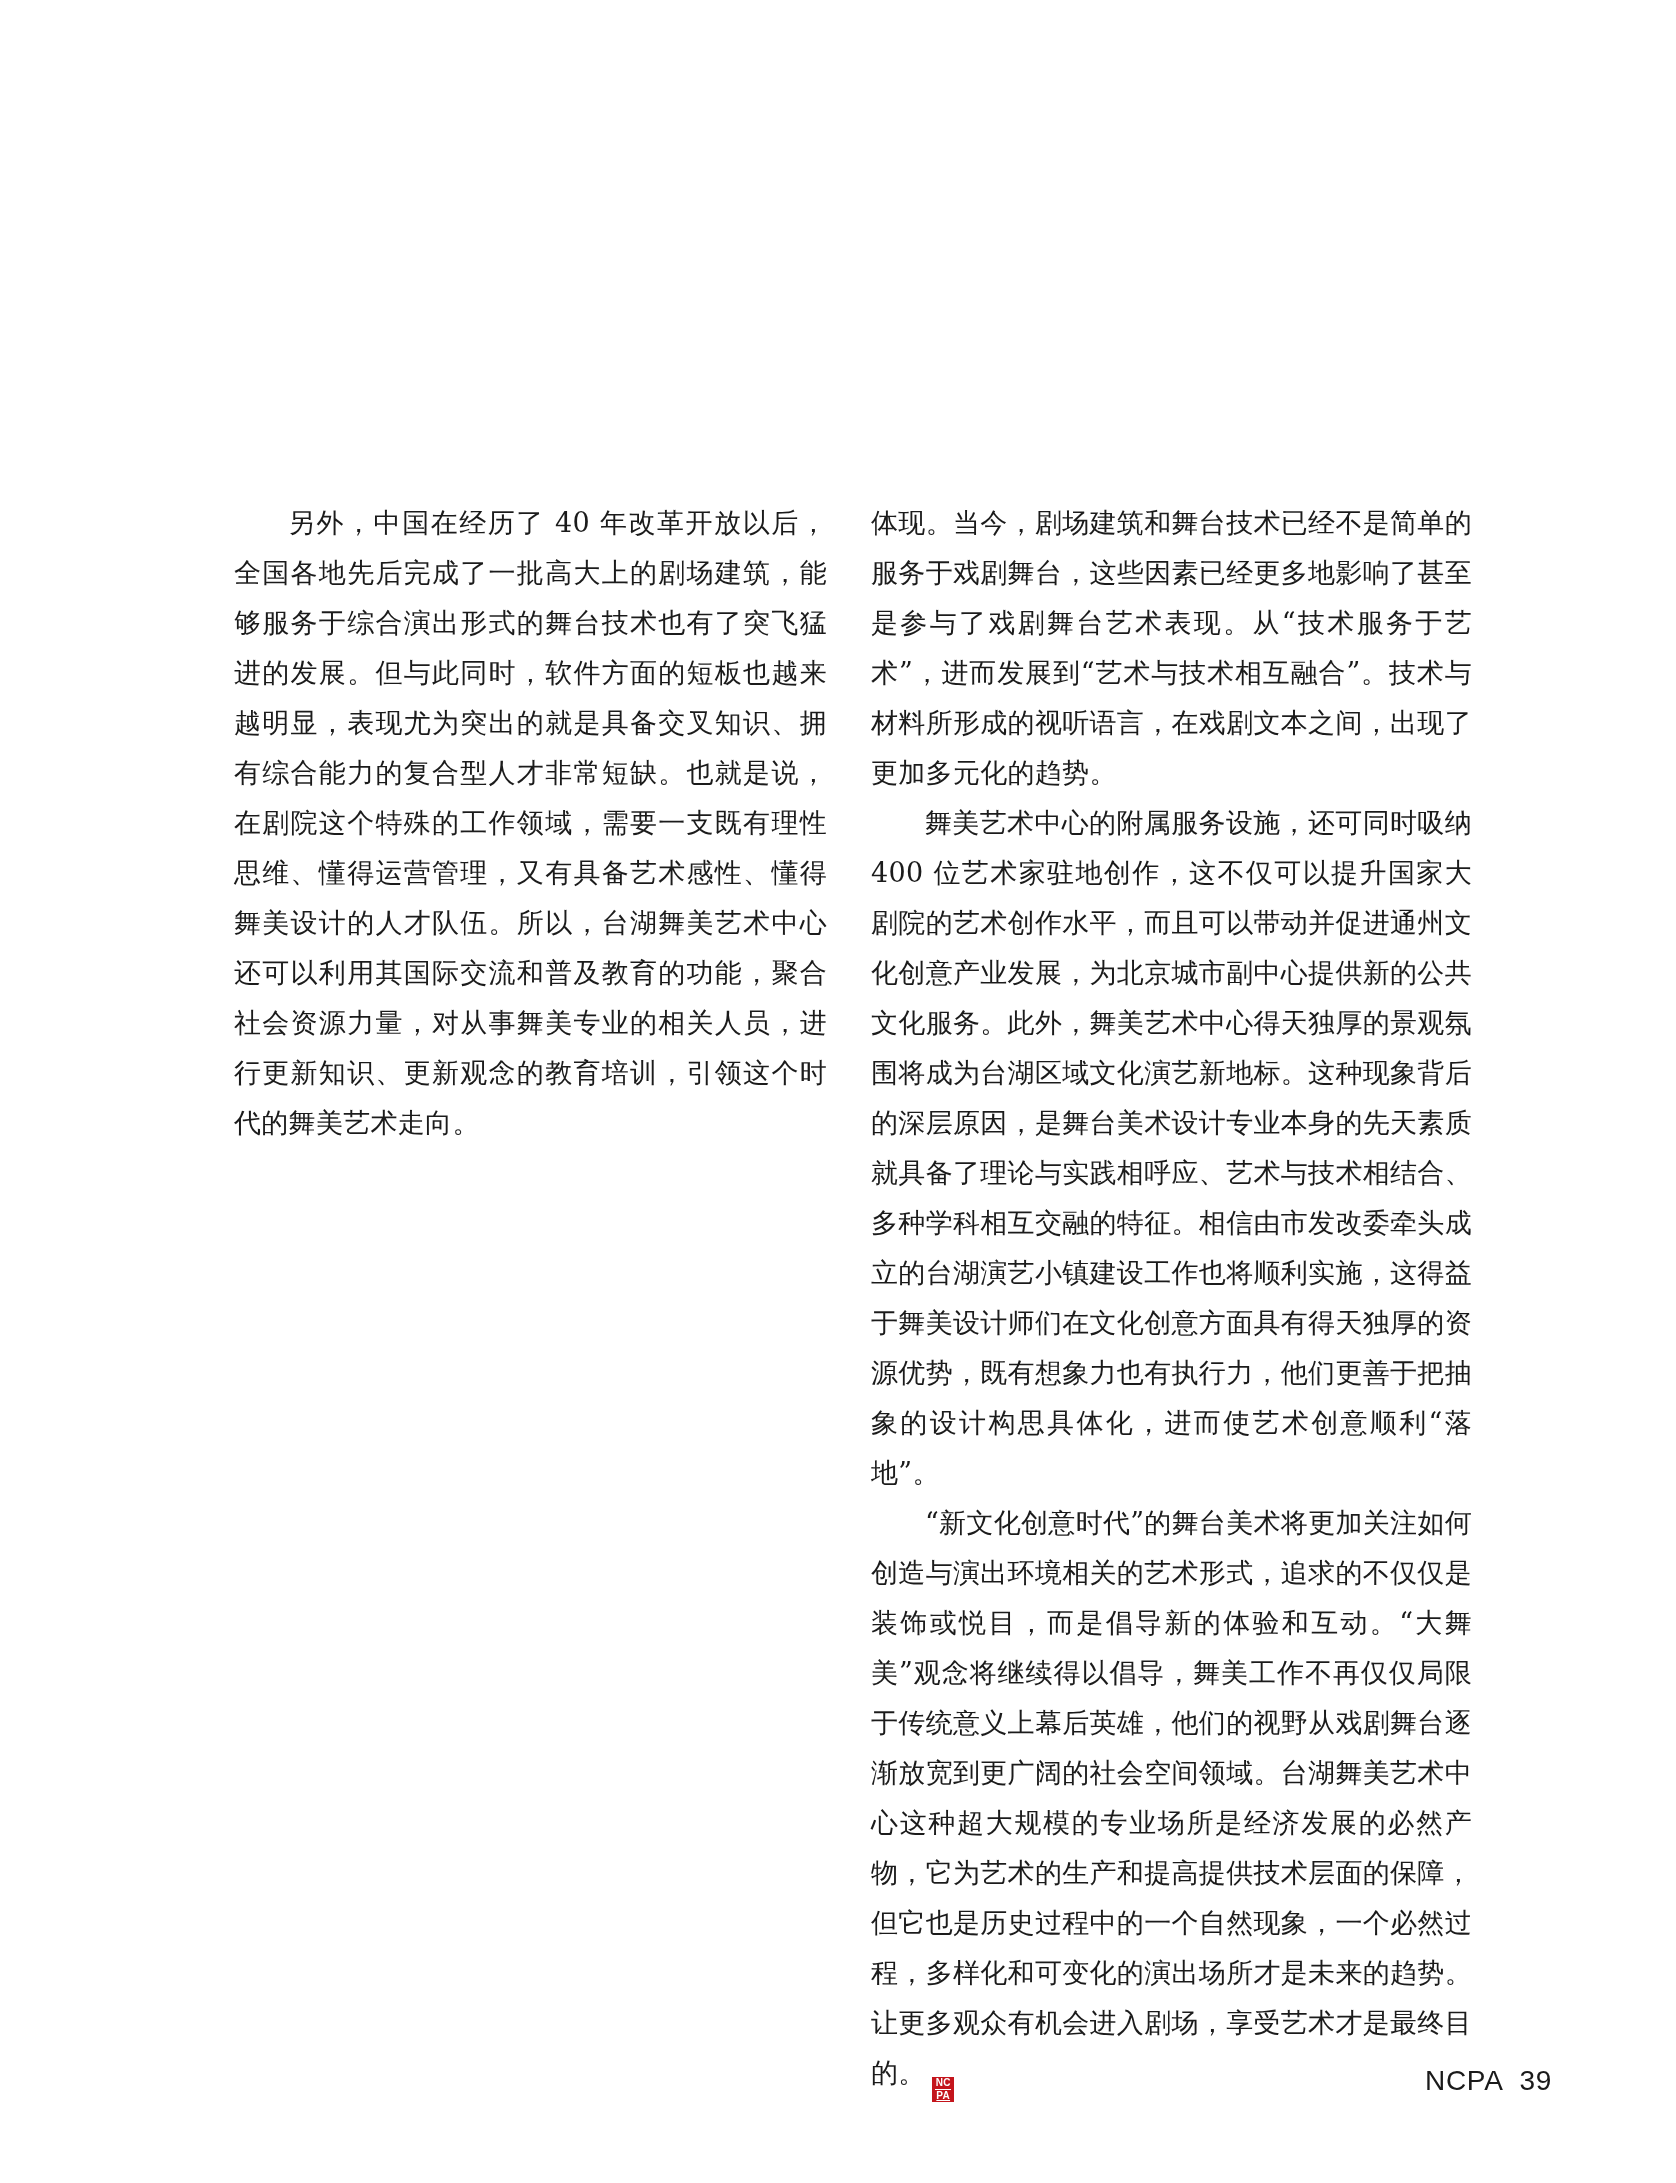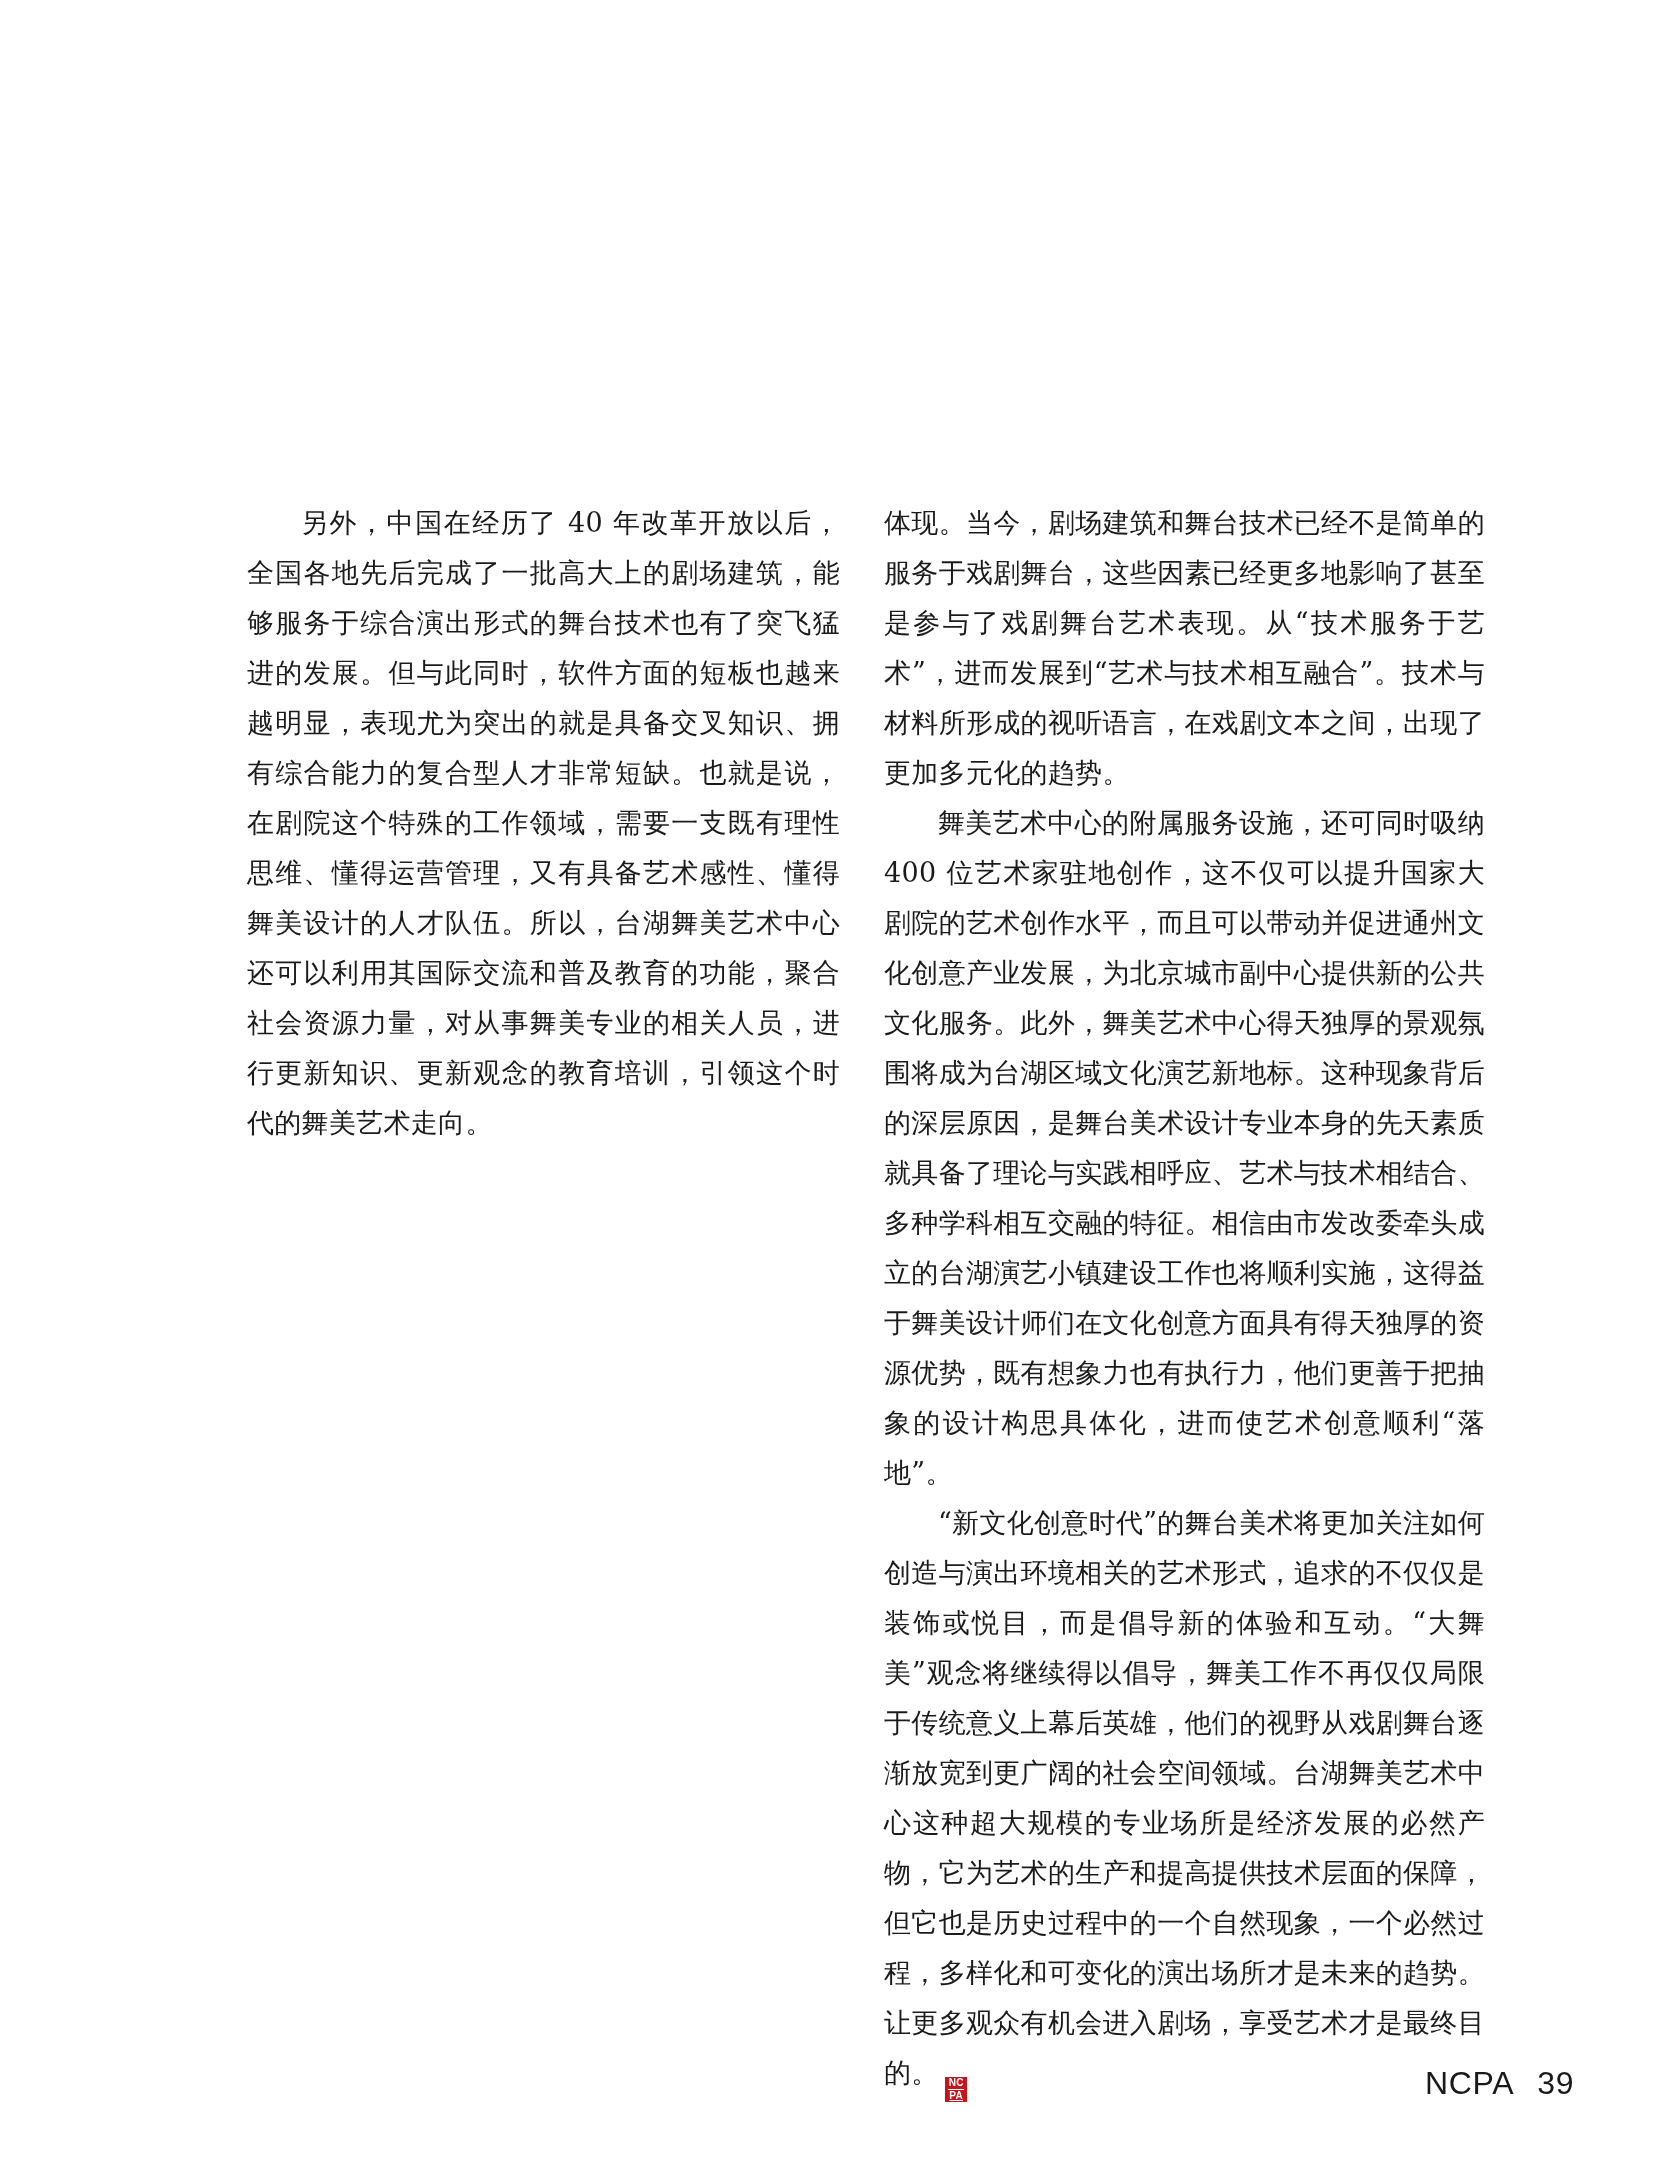--- a/index.html
+++ b/index.html
@@ -21,21 +21,20 @@
   }
   .col {
     position: absolute;
     top: 498px;
     font-size: 27px;
     line-height: 50px;
     color: #1b1b1b;
     text-align: justify;
     text-justify: inter-character;
     letter-spacing: 0.3px;
-    margin-left: 13px;
   }
   .col-left {
     left: 234px;
     width: 593px;
   }
   .col-right {
     left: 871px;
     width: 601px;
   }
   .para {
@@ -71,23 +70,23 @@
     display: block;
     padding-top: 0.7px;
     text-decoration: underline;
   }
   .footer {
     position: absolute;
     top: 2065px;
     left: 1425px;
     display: flex;
     align-items: baseline;
-    gap: 23px;
+    gap: 16px;
     font-family: "Liberation Sans", sans-serif;
-    font-size: 32px;
+    font-size: 28px;
     color: #1a1a1a;
     letter-spacing: 0.7px;
   }
 </style>
 </head>
 <body>
 
 <div class="page">
 
   <div class="col col-left">

